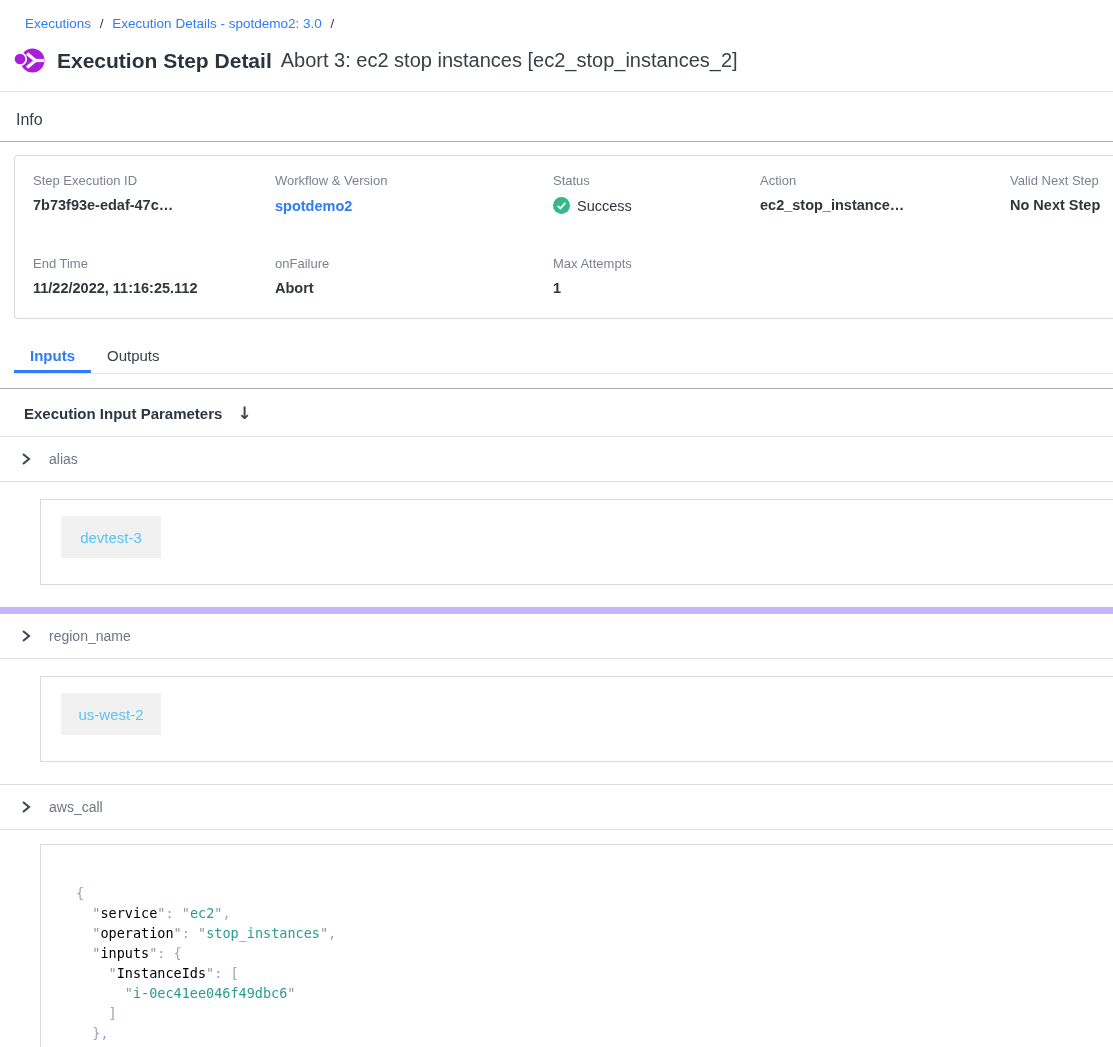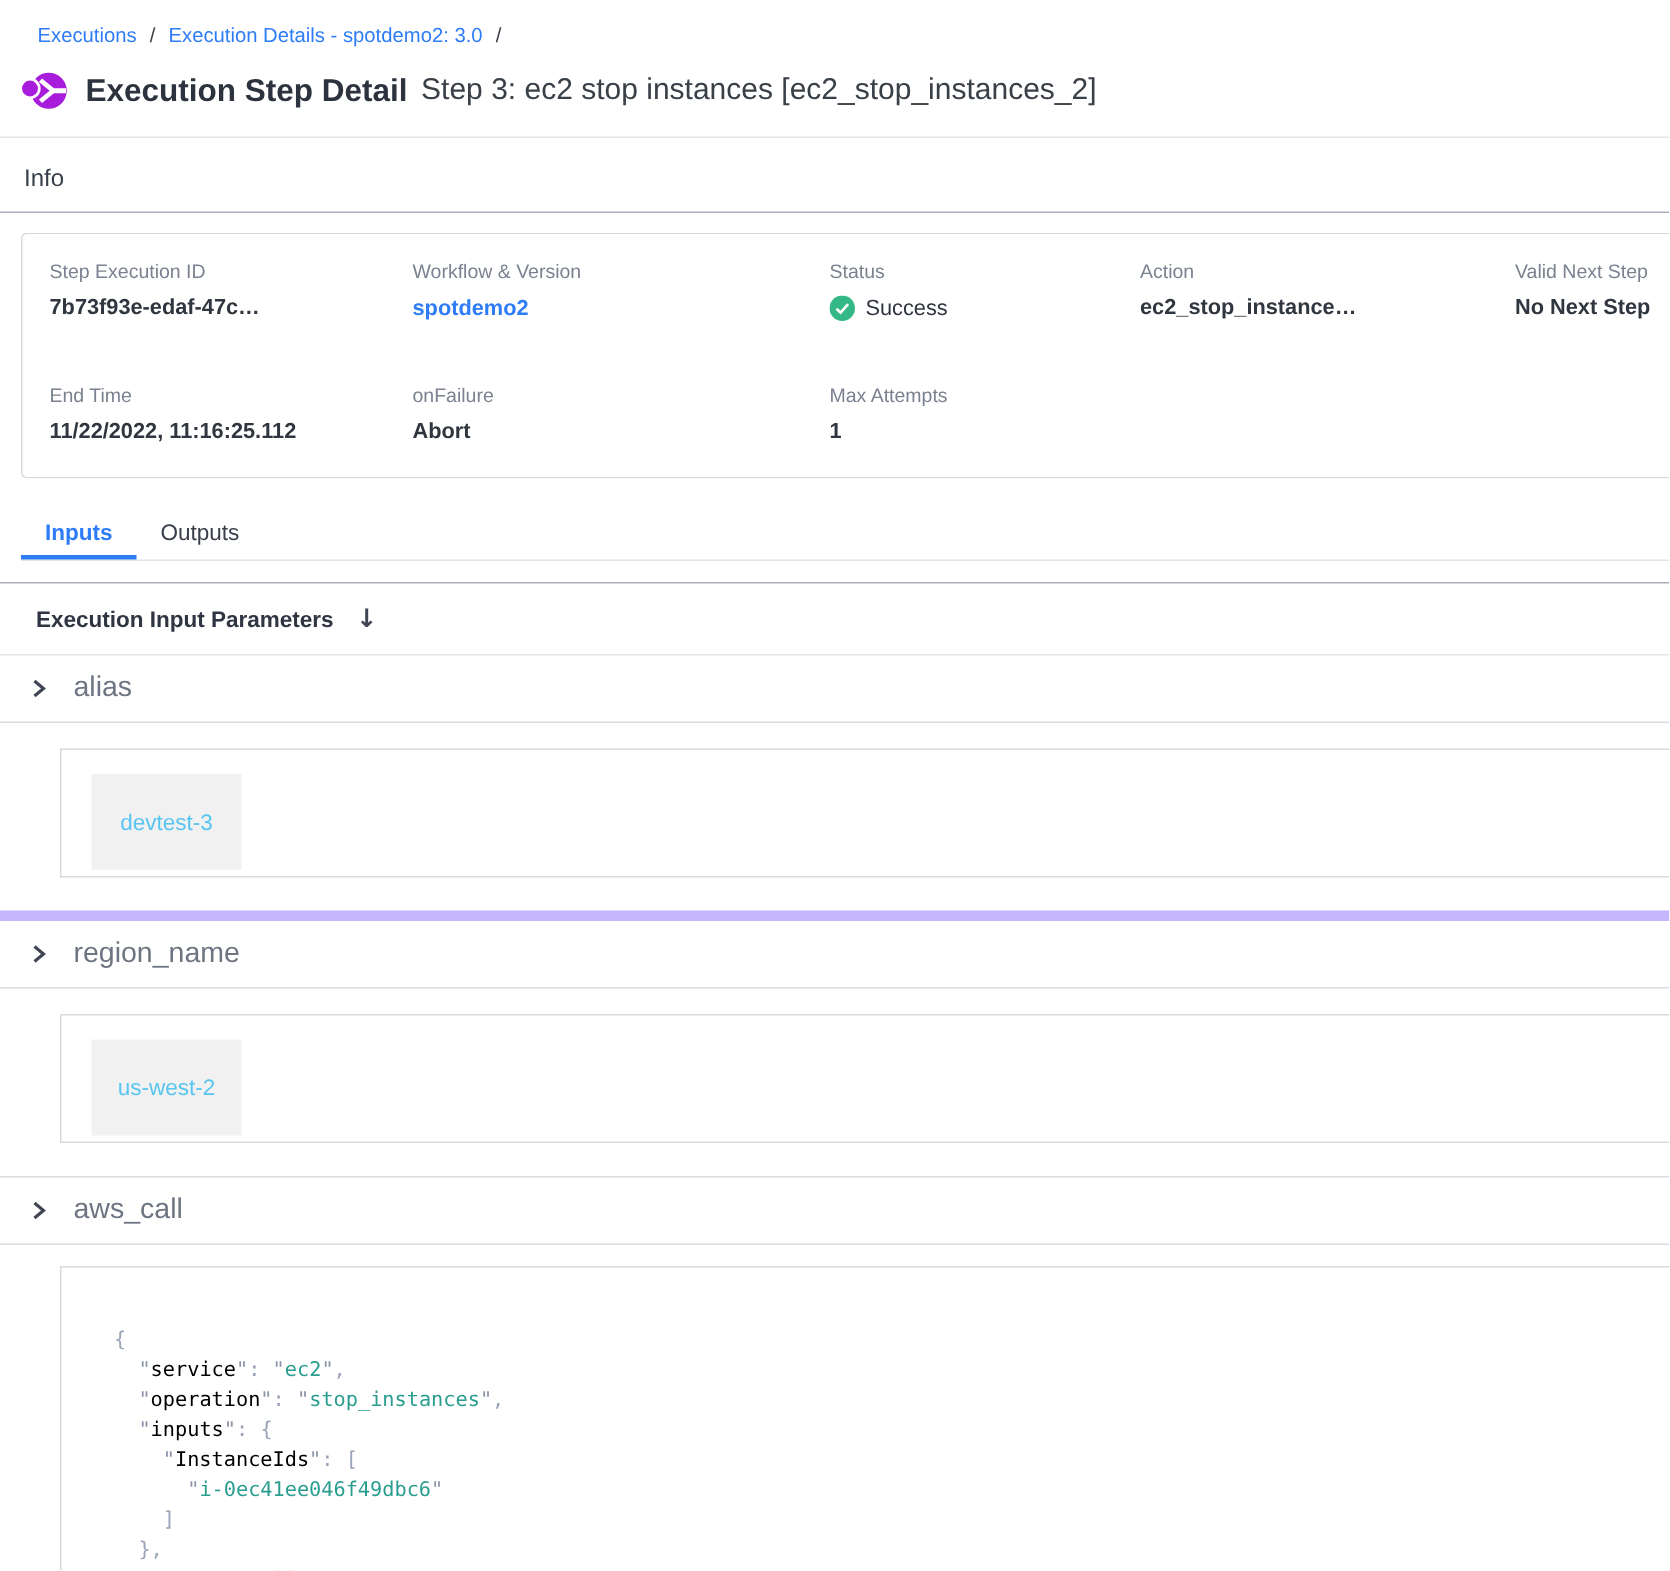--- a/index.html
+++ b/index.html
@@ -37,27 +37,27 @@
   .tab{padding:5px 16px 9px;font-size:15px;color:#383f4a;cursor:pointer;}
   .tab.active{color:#2e7cf6;font-weight:600;border-bottom:3px solid #2e7cf6;padding-bottom:6px;}
   
   .params-header{margin:14px 0 13px 24px;font-size:15px;font-weight:600;color:#2f3542;display:flex;align-items:center;}
   .dl-arrow{margin-left:15px;font-size:17px;font-weight:700;color:#3f4552;cursor:pointer;font-family:"DejaVu Sans",sans-serif;}
   .section-row{
     display:flex;align-items:center;height:44px;padding-left:20px;
     border-bottom:1px solid #d9dce1;cursor:pointer;
   }
   .chev{width:12px;height:12px;flex:0 0 auto;}
-  .section-row .sec-label{margin-left:17px;font-size:19px;color:#6e7582;}
+  .section-row .sec-label{margin-left:17px;font-size:14px;color:#6e7582;}
   .panel{
     margin:17px 0 22px 40px;border:1px solid #d6d9de;border-right:none;
     height:86px;padding:16px 0 0 20px;box-sizing:border-box;
   }
   .chip{
-    width:100px;height:64px;background:#f1f1f2;display:flex;align-items:center;justify-content:center;
+    width:100px;height:42px;background:#f1f1f2;display:flex;align-items:center;justify-content:center;
     font-size:15px;color:#58c5f0;
   }
   .code-panel{
     margin:14px 0 0 40px;border:1px solid #d6d9de;border-right:none;
     height:260px;padding:38px 0 0 35px;box-sizing:border-box;
   }
   .code-panel pre{
     margin:0;font-family:"DejaVu Sans Mono",monospace;font-size:13.5px;line-height:20px;
   }
   .code-panel .k{color:#000000;}
@@ -78,21 +78,21 @@
   </div>
 
   <div class="title-row">
     <svg class="logo" viewBox="0 0 31 29">
       <circle cx="18.5" cy="14.5" r="12" fill="#a81ddb"></circle>
       <circle cx="6" cy="13" r="6.2" fill="#a81ddb" stroke="#fff" stroke-width="1.8"></circle>
       <path d="M13 7.5 L21.5 14.5 L13 21.5" stroke="#fff" stroke-width="3.2" fill="none"></path>
       <path d="M20.5 14.5 H30" stroke="#fff" stroke-width="3.2" fill="none"></path>
     </svg>
     <h1>Execution Step Detail</h1>
-    <span class="subtitle">Step 3: ec2 stop instances [ec2_stop_instances_2]</span>
+    <span class="subtitle">Abort 3: ec2 stop instances [ec2_stop_instances_2]</span>
   </div>
 
   <hr class="hr-light mt16">
 
   <div class="info-heading">Info</div>
   <hr class="hr-strong">
 
   <div class="card">
     <div class="field">
       <div class="label">Step Execution ID</div>

